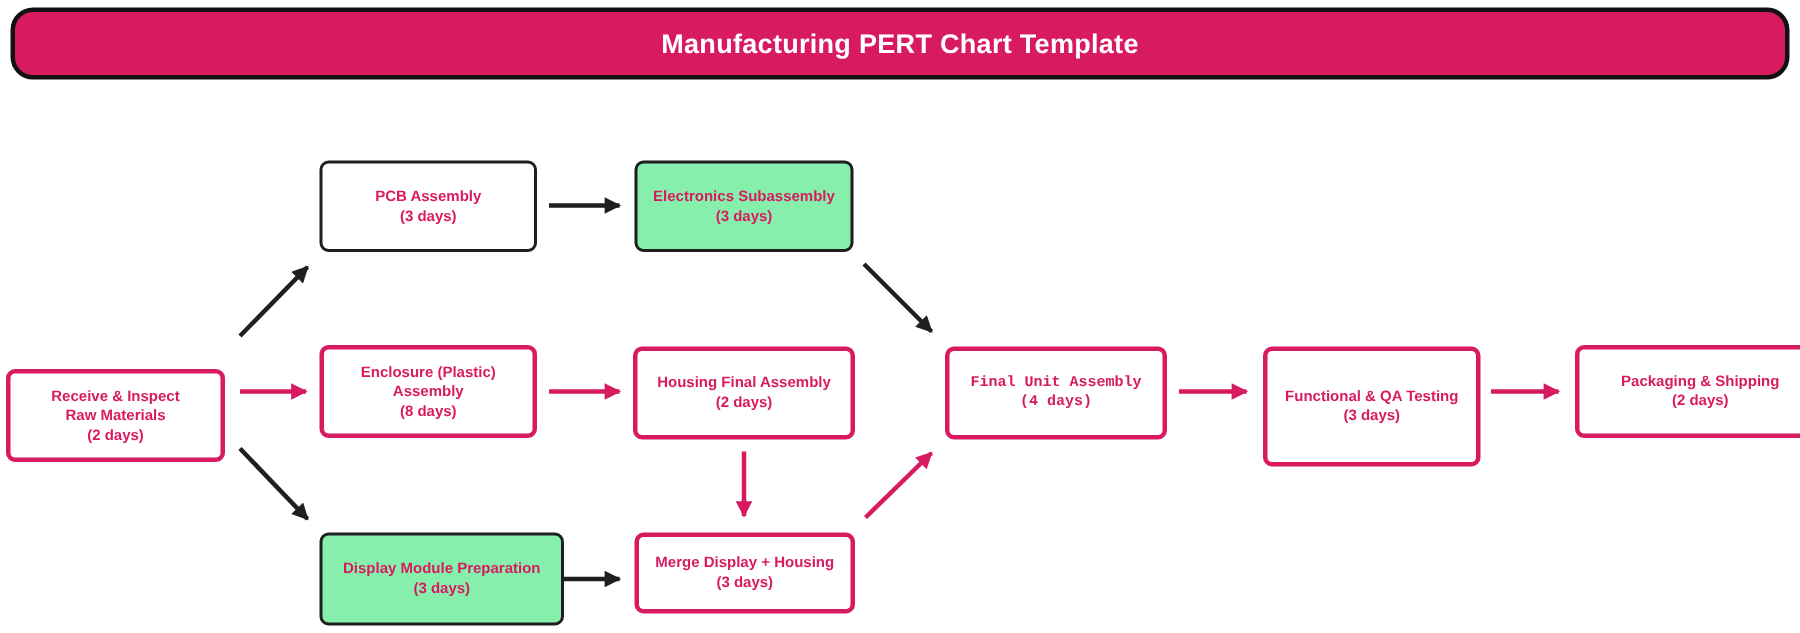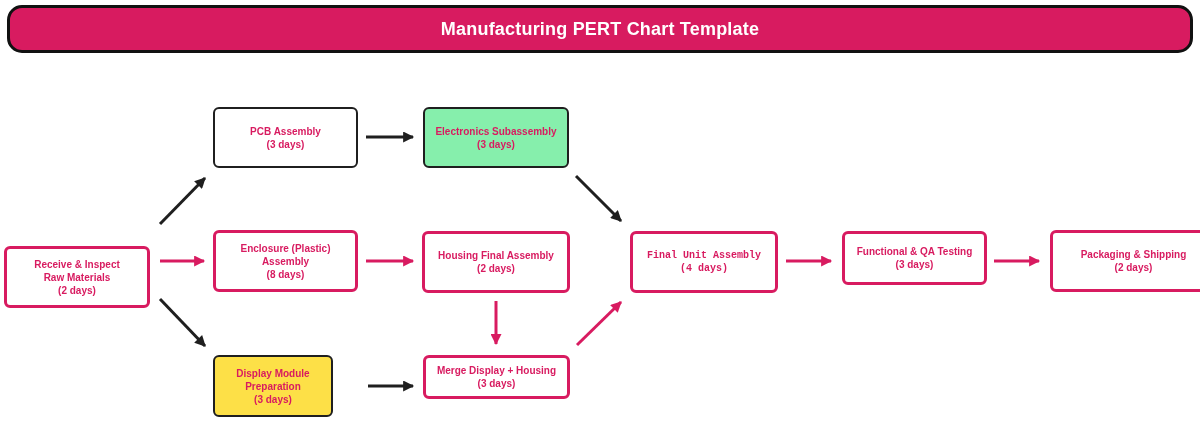--- a/index.html
+++ b/index.html
@@ -99,25 +99,25 @@
 (2 days)</div>
       <div class="node black" style="left: 213px; top: 107px; width: 145px; height: 61px; background: rgb(255, 255, 255); color: rgb(216, 27, 96); border-color: rgb(31, 31, 31);">PCB Assembly
 (3 days)</div>
       <div class="node black" style="left: 423px; top: 107px; width: 146px; height: 61px; background: #86efac; color: rgb(216, 27, 96); border-color: rgb(31, 31, 31);">Electronics Subassembly
 (3 days)</div>
       <div class="node pink" style="left: 213px; top: 230px; width: 145px; height: 62px; background: rgb(255, 255, 255); color: rgb(216, 27, 96); border-color: rgb(216, 27, 96);">Enclosure (Plastic)
 Assembly
 (8 days)</div>
       <div class="node pink" style="left: 422px; top: 231px; width: 148px; height: 62px; background: rgb(255, 255, 255); color: rgb(216, 27, 96); border-color: rgb(216, 27, 96);">Housing Final Assembly
 (2 days)</div>
-      <div class="node black" style="left: 213px; top: 355px; width: 120px; height: 62px; background: #fde047; color: rgb(216, 27, 96); border-color: rgb(31, 31, 31);">Display Module Preparation
+      <div class="node black" style="left: 213px; top: 355px; width: 163px; height: 62px; background: #86efac; color: rgb(216, 27, 96); border-color: rgb(31, 31, 31);">Display Module Preparation
 (3 days)</div>
-      <div class="node pink" style="left: 423px; top: 355px; width: 147px; height: 44px; background: rgb(255, 255, 255); color: rgb(216, 27, 96); border-color: rgb(216, 27, 96);">Merge Display + Housing
+      <div class="node pink" style="left: 423px; top: 355px; width: 147px; height: 54px; background: rgb(255, 255, 255); color: rgb(216, 27, 96); border-color: rgb(216, 27, 96);">Merge Display + Housing
 (3 days)</div>
       <div class="node pink" style="left: 630px; top: 231px; width: 148px; height: 62px; background: rgb(255, 255, 255); color: rgb(216, 27, 96); border-color: rgb(216, 27, 96); font-family: Liberation Mono, monospace;">Final Unit Assembly
 (4 days)</div>
-      <div class="node pink" style="left: 842px; top: 231px; width: 145px; height: 54px; background: rgb(255, 255, 255); color: rgb(216, 27, 96); border-color: rgb(216, 27, 96);">Functional &amp; QA Testing
+      <div class="node pink" style="left: 842px; top: 231px; width: 145px; height: 80px; background: rgb(255, 255, 255); color: rgb(216, 27, 96); border-color: rgb(216, 27, 96);">Functional &amp; QA Testing
 (3 days)</div>
       <div class="node pink" style="left: 1050px; top: 230px; width: 167px; height: 62px; background: rgb(255, 255, 255); color: rgb(216, 27, 96); border-color: rgb(216, 27, 96);">Packaging &amp; Shipping
 (2 days)</div>
     </div>
 
 </div>
 
 </body></html>

